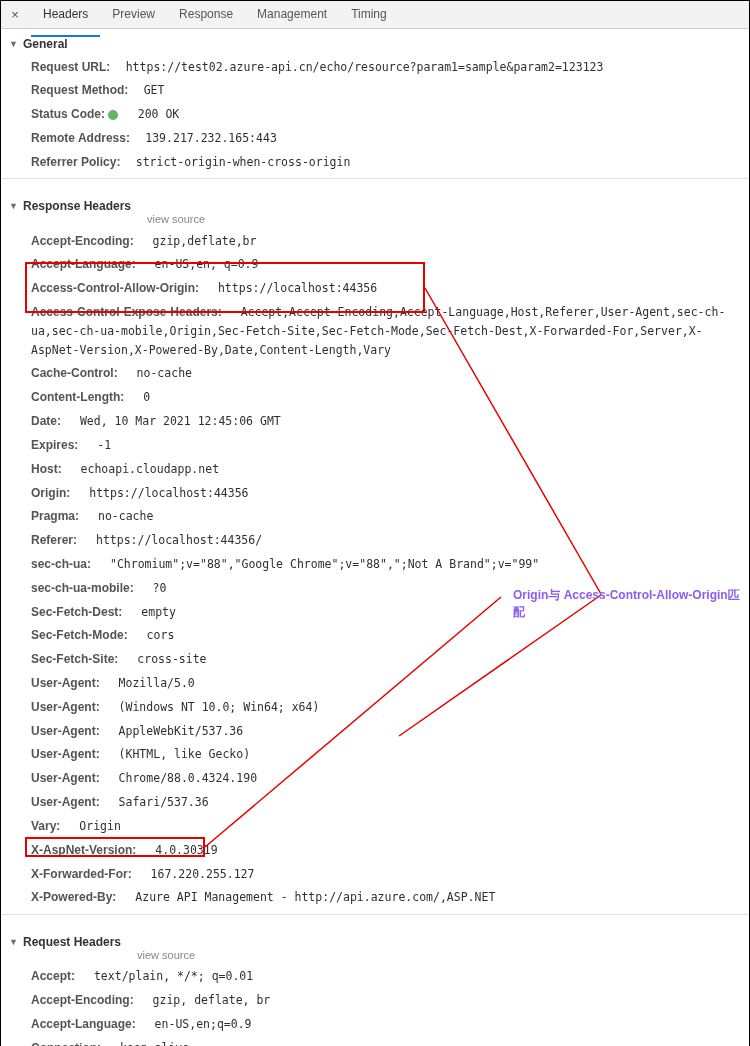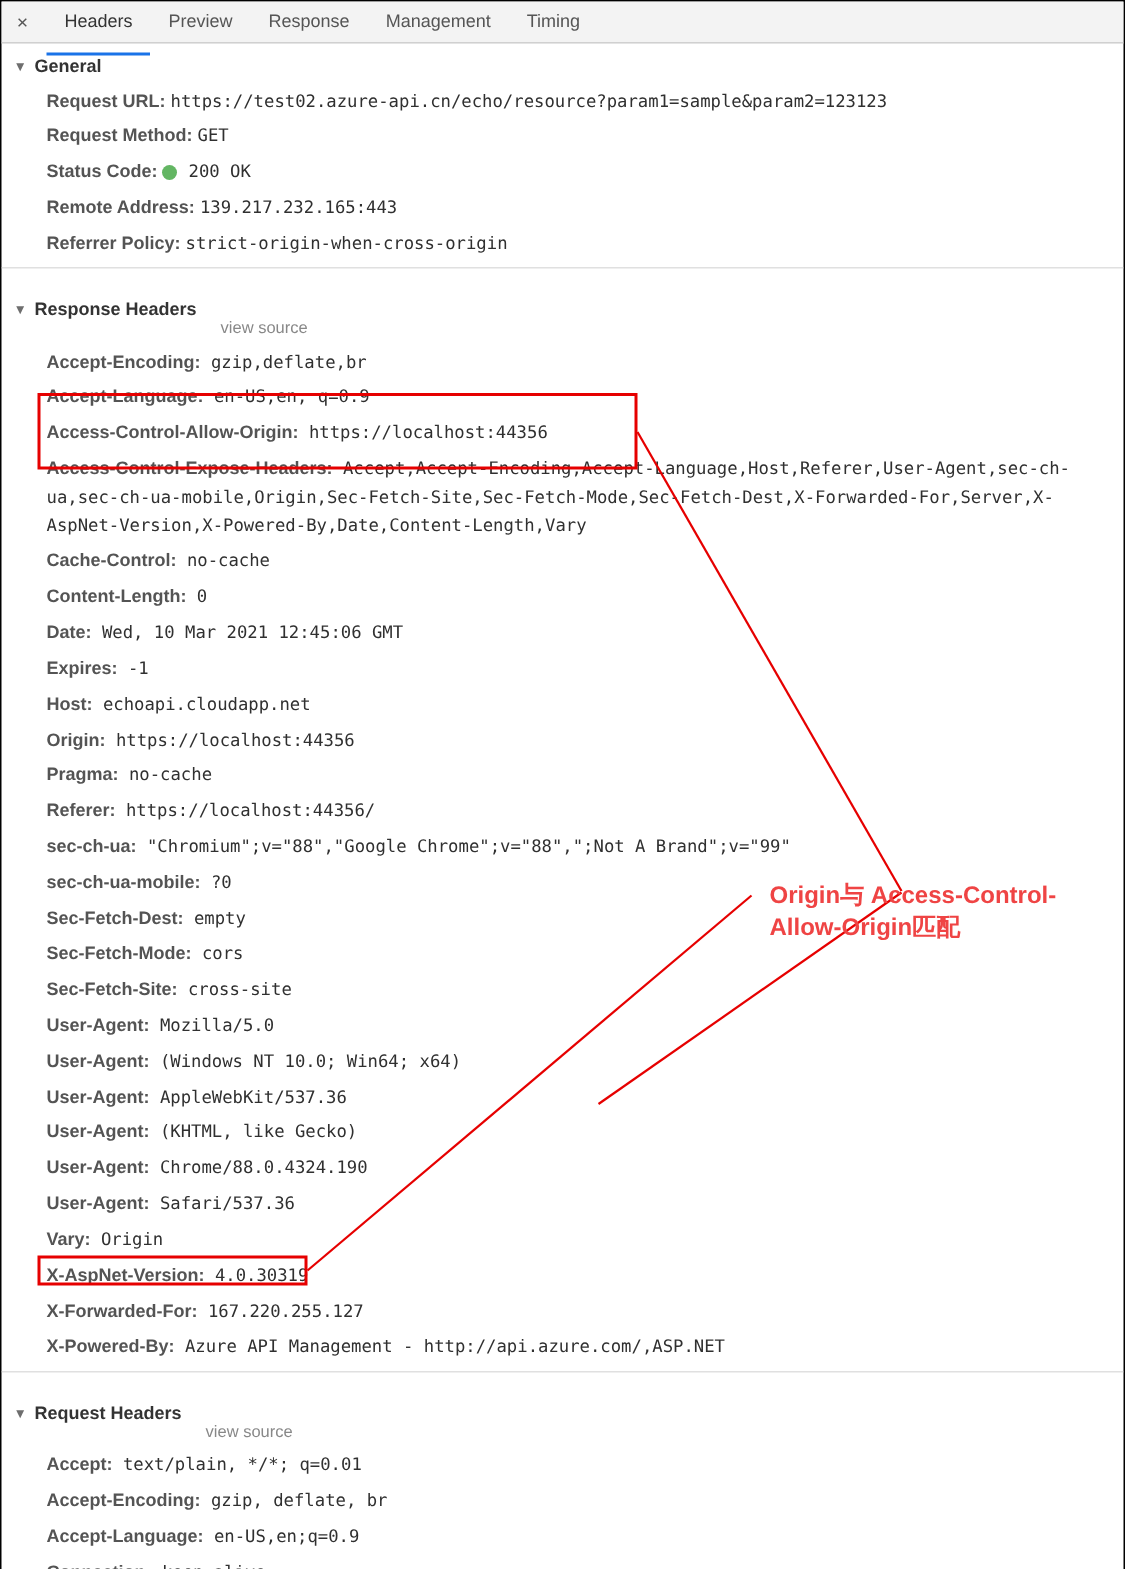--- a/index.html
+++ b/index.html
@@ -72,40 +72,41 @@
     word-wrap: break-word;
   }
   .row .label {
     font-weight: bold;
     color: #545454;
   }
   .row .value {
     font-family: Consolas, Menlo, monospace;
     font-size: 11.5px;
     color: #303030;
+    margin-left: 12px;
   }
   .status-ok {
     display: inline-block;
     width: 10px; height: 10px;
     border-radius: 50%;
     background: #63b663;
     margin-right: 4px;
     vertical-align: middle;
   }
   .red-box {
     border: 2px solid #e60000;
     position: absolute;
     pointer-events: none;
     z-index: 5;
   }
   .annotation {
     position: absolute;
-    color: #ef4444;
+    color: #8b5cf6;
     font-weight: bold;
-    font-size: 16px;
+    font-size: 12px;
     z-index: 6;
     padding-left: 12px;
   }
   svg.overlay {
     position: absolute;
     top: 0; left: 0;
     width: 750px; height: 1046px;
     pointer-events: none;
     z-index: 4;
   }

